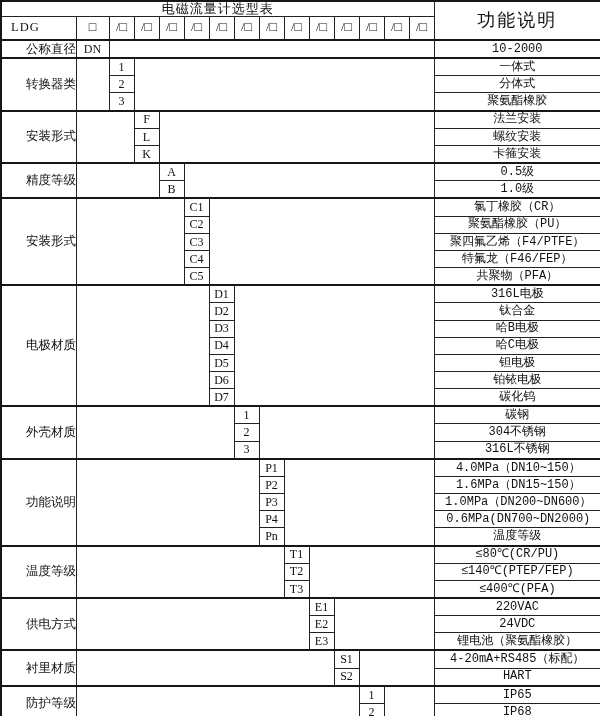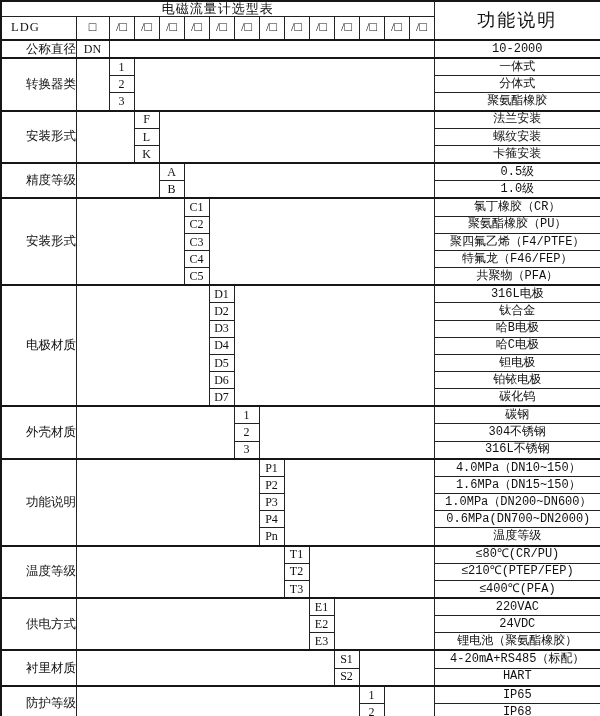--- a/index.html
+++ b/index.html
@@ -224,21 +224,21 @@
       </tr>
       <tr class="datarow block-start">
         <td class="cat" rowspan="3">温度等级</td>
         <td class="empty" rowspan="3" colspan="8"></td>
         <td class="code">T1</td>
         <td class="empty" rowspan="3" colspan="5"></td>
         <td class="desc">≤80℃(CR/PU)</td>
       </tr>
       <tr class="datarow">
         <td class="code">T2</td>
-        <td class="desc">≤210℃(PTEP/FEP)</td>
+        <td class="desc">≤140℃(PTEP/FEP)</td>
       </tr>
       <tr class="datarow">
         <td class="code">T3</td>
         <td class="desc">≤400℃(PFA)</td>
       </tr>
       <tr class="datarow block-start">
         <td class="cat" rowspan="3">供电方式</td>
         <td class="empty" rowspan="3" colspan="9"></td>
         <td class="code">E1</td>
         <td class="empty" rowspan="3" colspan="4"></td>

